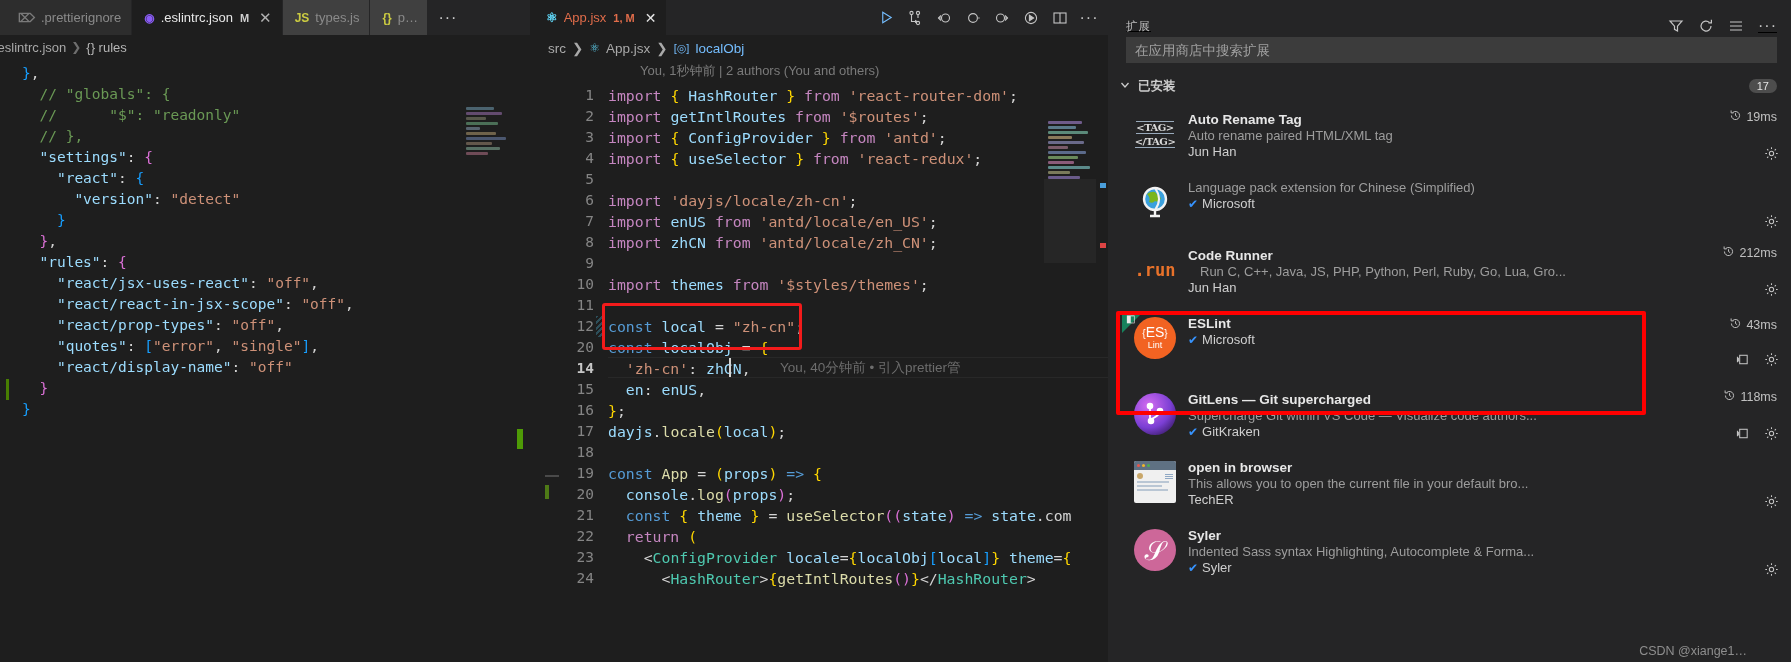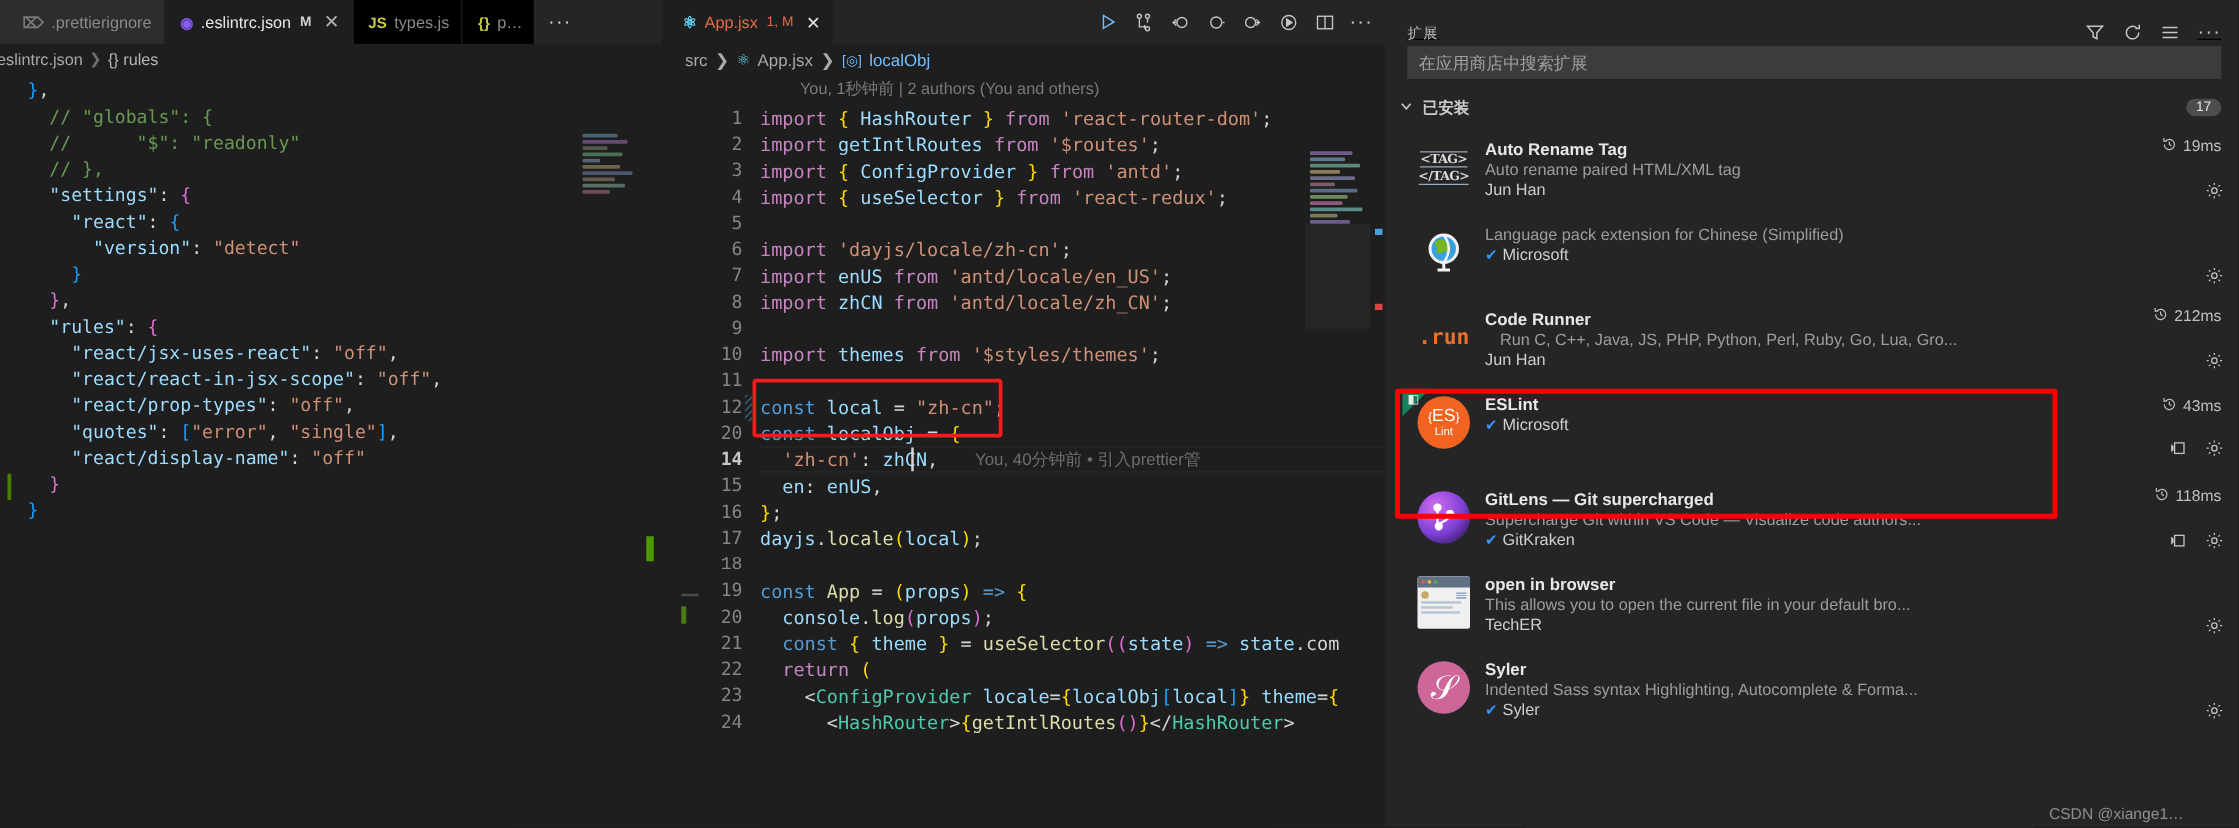--- a/index.html
+++ b/index.html
@@ -8,21 +8,21 @@
     background: #1e1e1e; overflow: hidden;
     font-family: "Liberation Sans", sans-serif;
   }
   .app { position: relative; width: 1791px; height: 662px; display: flex; background:#1e1e1e; }
 
   
   .grp-left { width: 530px; height: 662px; position: relative; background:#1e1e1e; display:flex; flex-direction:column; }
 
   .tabbar { height: 35px; background:#252526; display:flex; align-items:stretch; position:relative; flex:0 0 35px; }
   .tab { display:flex; align-items:center; gap:6px; padding:0 10px 0 12px; font-size:13px;
-         color:#8a8a8a; background:#000000; border-right:1px solid #252526; white-space:nowrap;
+         color:#8a8a8a; background:#404040; border-right:1px solid #252526; white-space:nowrap;
          position:relative; max-width:200px; }
   .tab.active { background:#1e1e1e; color:#e7e7e7; }
   .tab.active::before { content:""; position:absolute; left:0; right:0; top:0; height:1px; background:#1e1e1e; }
   .tab .ticon { font-size:12px; font-weight:bold; display:inline-block; }
   .tab .tlabel { overflow:hidden; text-overflow:ellipsis; }
   .tab .tdirty { font-size:11px; color:#cfcfcf; font-weight:700; margin-left:1px; }
   .tab .tclose { color:#b0b0b0; font-size:15px; margin-left:4px; line-height:1; }
   .tab-more { display:flex; align-items:center; padding:0 10px; color:#ccc; font-size:16px; letter-spacing:1px; }
 
   .breadcrumb { height:24px; display:flex; align-items:center; gap:5px; padding:0 2px 0 0;
@@ -179,21 +179,21 @@
       <div class="left-green-bar"></div>
     </div>
   </div>
 
   <div class="grp-main">
 
     <div class="main-tabbar">
       <div class="tab active" style="padding-left:16px;">
         <span class="ticon" style="color:#61dafb; font-size:13px;">⚛</span>
         <span class="tlabel" style="color:#e06c4a;">App.jsx</span>
-        <span class="tdirty" style="color:#e06c4a; font-weight:400;">1, M</span>
+        <span class="tdirty" style="color:#e06c4a; font-weight:700;">1, M</span>
         <span class="tclose" style="color:#e4e4e4; font-size:14px;">✕</span>
       </div>
 
       <div class="ed-actions">
         <div class="act">
           <svg width="15" height="15" viewBox="0 0 16 16">
               <path d="M4 2.5 L13 8 L4 13.5 Z" fill="none" stroke="#75beff" stroke-width="1.2"></path>
             </svg>
         </div>
         <div class="act">
@@ -264,21 +264,21 @@
       <div class="ln" style="top:171px;">8</div>
       <div class="ln" style="top:192px;">9</div>
       <div class="ln" style="top:213px;">10</div>
       <div class="ln" style="top:234px;">11</div>
       <div class="ln" style="top:255px;">12</div>
       <div class="ln" style="top:276px;">20</div>
       <div class="ln cur" style="top:297px;">14</div>
       <div class="ln" style="top:318px;">15</div>
       <div class="ln" style="top:339px;">16</div>
       <div class="ln" style="top:360px;">17</div>
-      <div class="ln" style="top:381px;font-family:Liberation Mono, monospace;">18</div>
+      <div class="ln" style="top:381px;">18</div>
       <div class="ln" style="top:402px;">19</div>
       <div class="ln" style="top:423px;">20</div>
       <div class="ln" style="top:444px;">21</div>
       <div class="ln" style="top:465px;">22</div>
       <div class="ln" style="top:486px;">23</div>
       <div class="ln" style="top:507px;">24</div>
 
       <div class="src" style="top:24px;"><span class="c-kw">import</span> <span class="c-brace">{</span> <span class="c-var">HashRouter</span> <span class="c-brace">}</span> <span class="c-kw">from</span> <span class="c-str">'react-router-dom'</span><span class="c-def">;</span></div>
       <div class="src" style="top:45px;"><span class="c-kw">import</span> <span class="c-var">getIntlRoutes</span> <span class="c-kw">from</span> <span class="c-str">'$routes'</span><span class="c-def">;</span></div>
       <div class="src" style="top:66px;"><span class="c-kw">import</span> <span class="c-brace">{</span> <span class="c-var">ConfigProvider</span> <span class="c-brace">}</span> <span class="c-kw">from</span> <span class="c-str">'antd'</span><span class="c-def">;</span></div>

